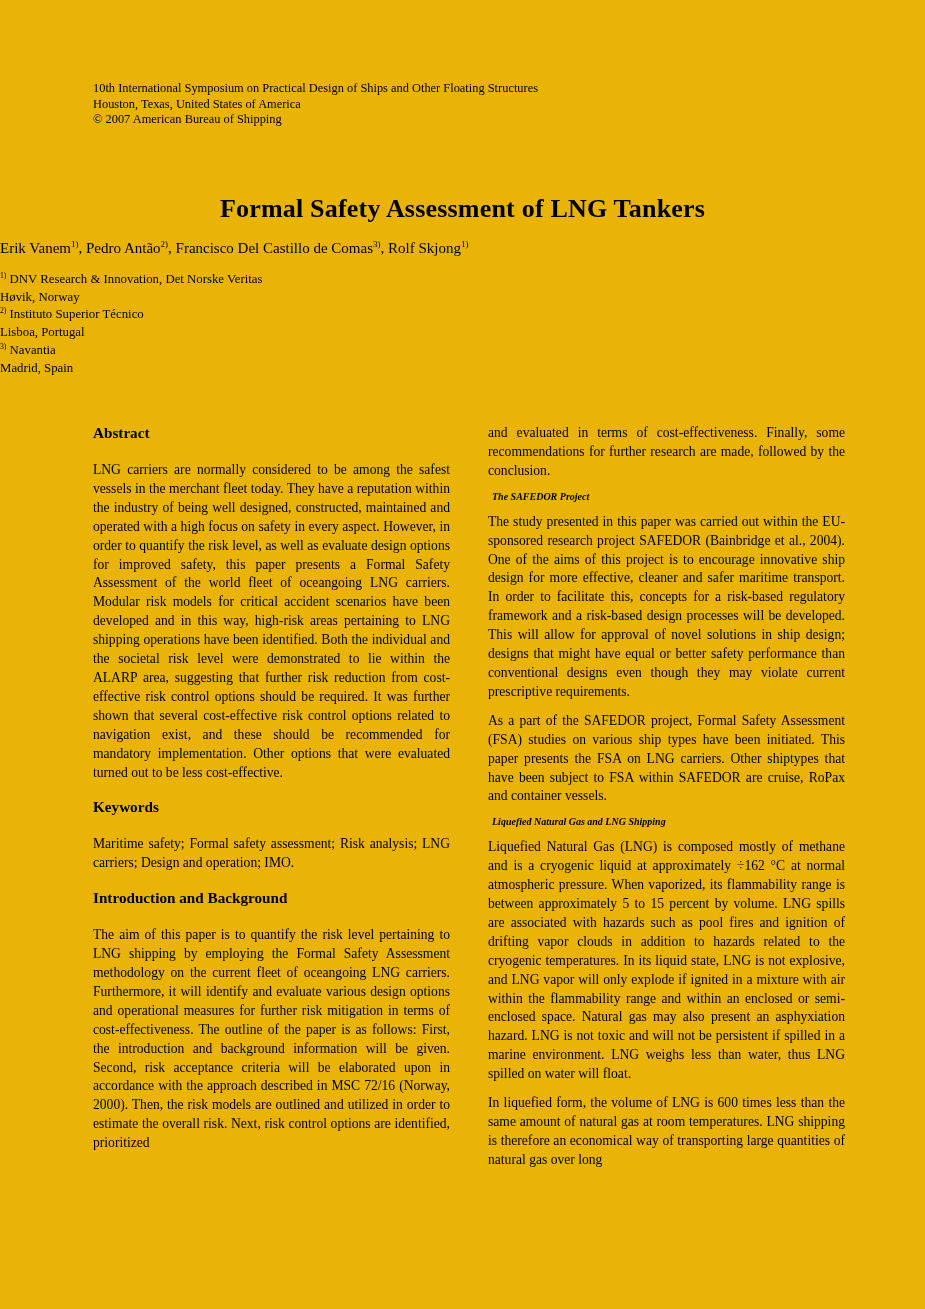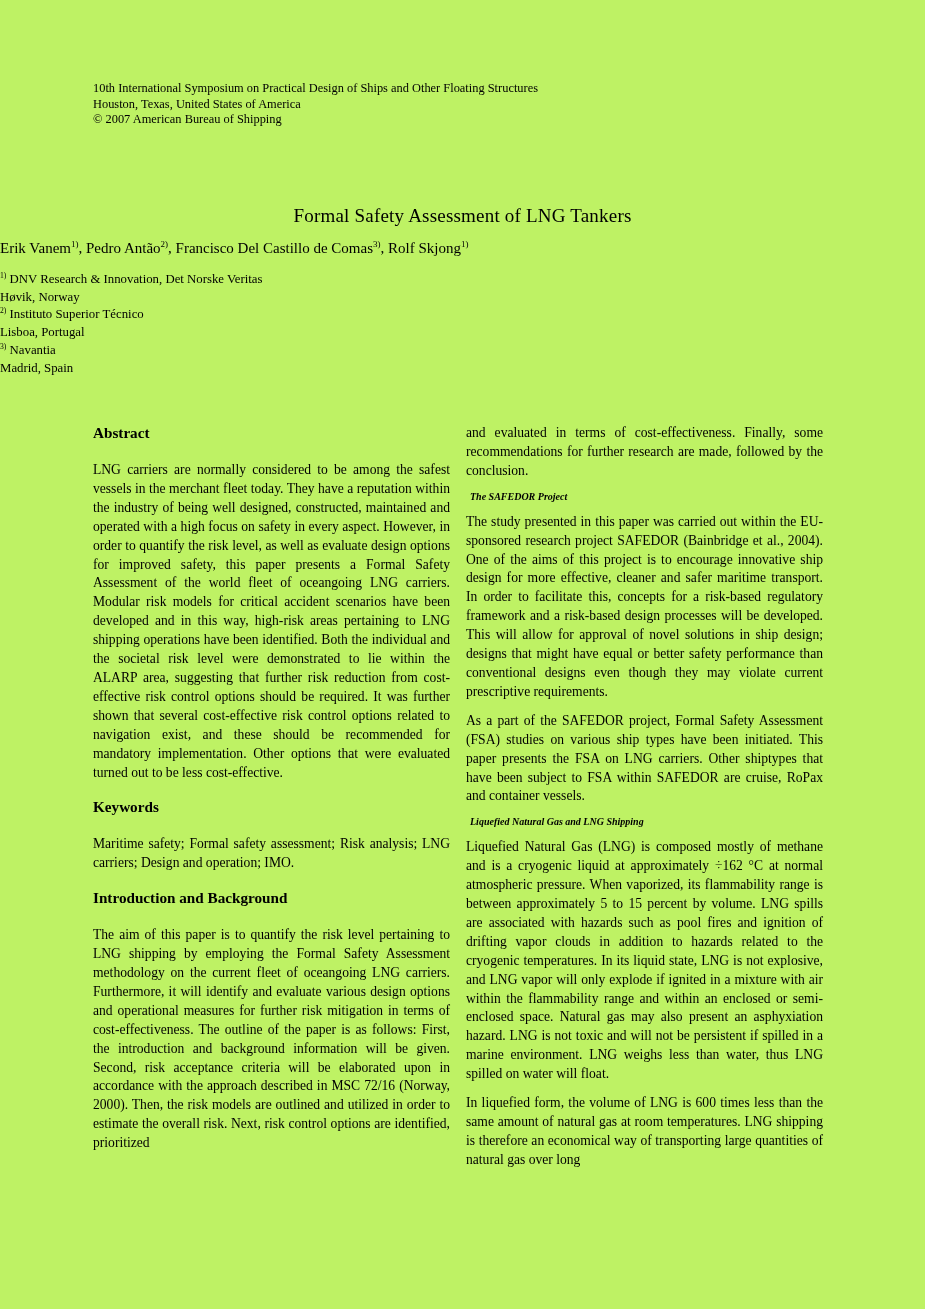--- a/index.html
+++ b/index.html
@@ -4,41 +4,41 @@
 <style>
   html, body {
     margin: 0;
     padding: 0;
     background: #ffffff;
   }
   .page {
     position: relative;
     width: 925px;
     height: 1309px;
-    background: #bef264;
+    background: #eab308;
     color: #000000;
     font-family: "Liberation Serif", "DejaVu Serif", serif;
     overflow: hidden;
   }
   .meta {
     position: absolute;
     left: 93px;
     top: 81px;
     font-size: 12.4px;
     line-height: 15.5px;
   }
   .title {
     position: absolute;
     left: 0;
     right: 0;
     top: 193px;
-    margin: 12px;
+    margin: 1px;
     text-align: center;
-    font-size: 19px;
-    font-weight: normal;
+    font-size: 26px;
+    font-weight: bold;
     letter-spacing: 0.2px;
   }
   .authors {
     position: absolute;
     left: 0;
     right: 0;
     top: 240px;
     text-align: left;
     font-size: 15px;
   }
@@ -54,21 +54,21 @@
     top: 271px;
     font-size: 12.8px;
     line-height: 17.7px;
   }
   .columns {
     position: absolute;
     left: 93px;
     top: 424px;
     width: 740px;
     display: flex;
-    gap: 16px;
+    gap: 38px;
   }
   .col {
     width: 357px;
     flex: 0 0 357px;
   }
   .col p {
     margin: 0 0 10px 0;
     font-size: 13.6px;
     line-height: 18.9px;
     text-align: justify;

